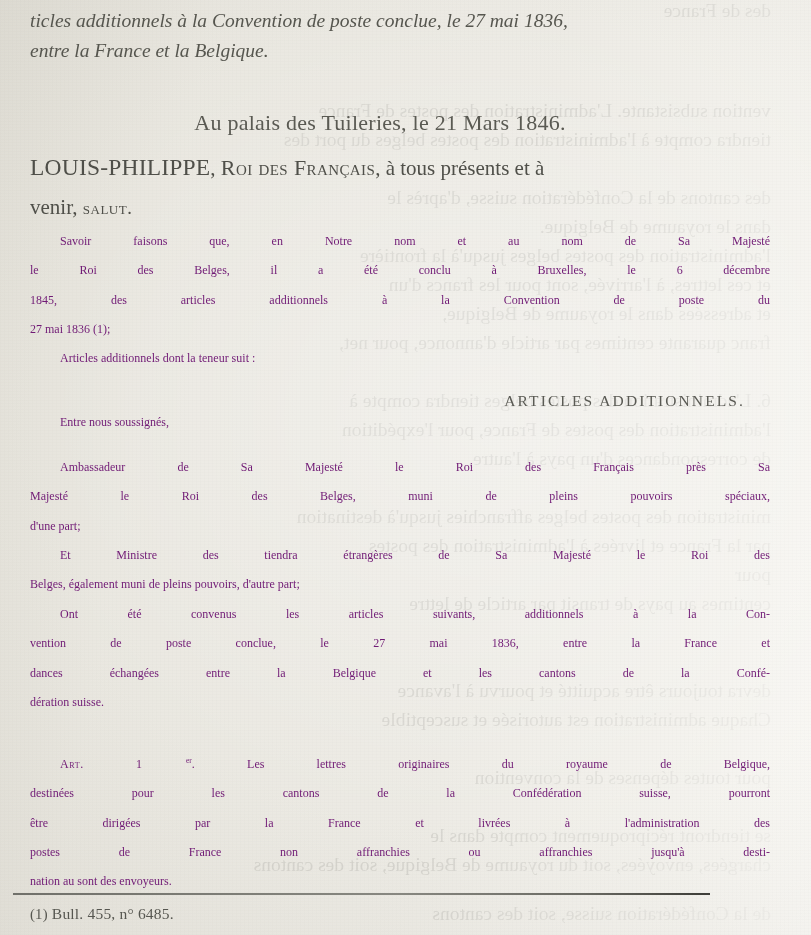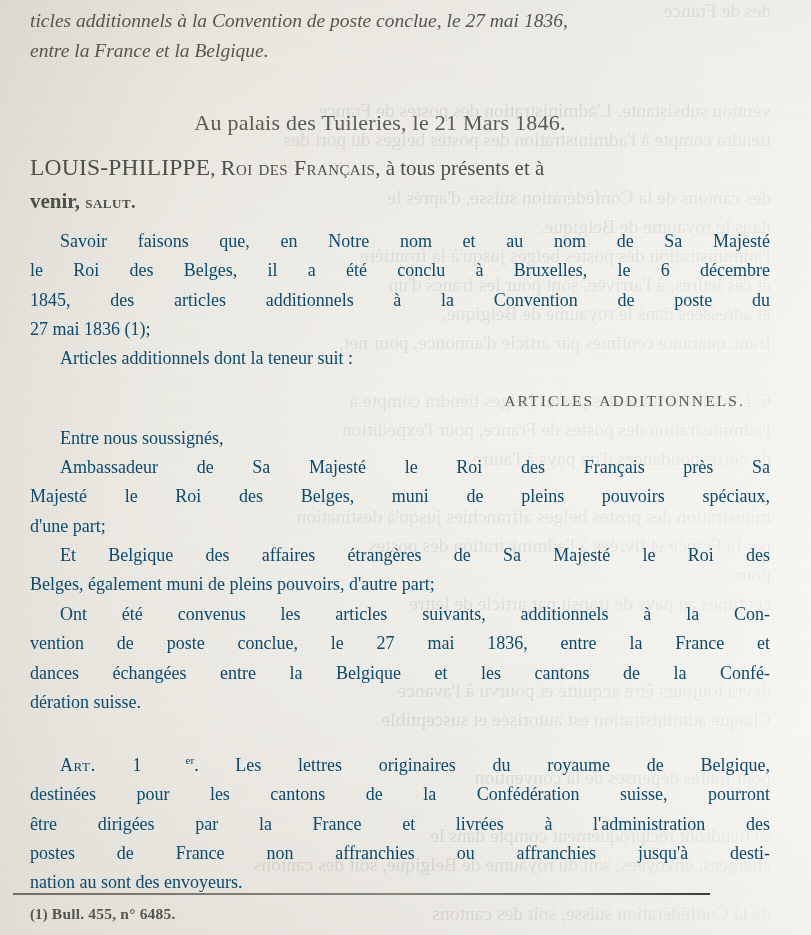--- a/index.html
+++ b/index.html
@@ -128,29 +128,29 @@
   .salut .sc {
     font-variant: small-caps;
     font-size: 22px;
     letter-spacing: 0.4px;
   }
   .salut .sc-small {
     font-variant: small-caps;
     font-size: 18.5px;
     letter-spacing: 0.5px;
   }
-  .salut .ln2 { display: block; margin-top: 2px; font-weight: bold; }
+  .salut .ln2 { display: block; margin-top: 8px; }
 
   .para {
     left: 30px;
     width: 740px;
-    font-size: 18px;
+    font-size: 12px;
     line-height: 29.3px;
     text-align: justify;
-    color: #0c4a6e;
+    color: #701a75;
   }
   .para .ln {
     display: block;
     text-align: justify;
     text-align-last: justify;
     white-space: nowrap;
   }
   .para .ln.free {
     text-align-last: left;
   }
@@ -190,21 +190,20 @@
   }
 
   .footnote {
     left: 30px;
     top: 903px;
     width: 500px;
     font-size: 15.5px;
     line-height: 22px;
     color: #565650;
     letter-spacing: 0.2px;
-    font-weight: bold;
   }
   .footnote .fn-sup { font-size: 0.95em; }
 </style>
 </head>
 <body>
 
 <div id="page">
 
   <div id="bleed">
     <div class="bleed-line" style="left:40px;  top:-4px;">des de France</div>
@@ -257,32 +256,32 @@
       <span class="ln">1845, des articles additionnels à la Convention de poste du</span>
       <span class="ln free">27 mai 1836 (1);</span>
     </div>
 
     <div class="blk para" style="top:344px;">
       <span class="ln free indent">Articles additionnels dont la teneur suit :</span>
     </div>
 
     <div class="blk centered-head">ARTICLES ADDITIONNELS.</div>
 
-    <div class="blk para" style="top:424px;">
+    <div class="blk para" style="top:408px;">
       <span class="ln free indent">Entre nous soussignés,</span>
     </div>
 
     <div class="blk para" style="top:453px;">
       <span class="ln indent">Ambassadeur de Sa Majesté le Roi des Français près Sa</span>
       <span class="ln">Majesté le Roi des Belges, muni de pleins pouvoirs spéciaux,</span>
       <span class="ln free">d'une part;</span>
     </div>
 
     <div class="blk para" style="top:541px;">
-      <span class="ln indent">Et Belgique des affaires étrangères de Sa Majesté le Roi des</span>
+      <span class="ln indent">Et Ministre des tiendra étrangères de Sa Majesté le Roi des</span>
       <span class="ln free">Belges, également muni de pleins pouvoirs, d'autre part;</span>
     </div>
 
     <div class="blk para" style="top:600px;">
       <span class="ln indent">Ont été convenus les articles suivants, additionnels à la Con-</span>
       <span class="ln">vention de poste conclue, le 27 mai 1836, entre la France et</span>
       <span class="ln">dances échangées entre la Belgique et les cantons de la Confé-</span>
       <span class="ln free">dération suisse.</span>
     </div>
 

